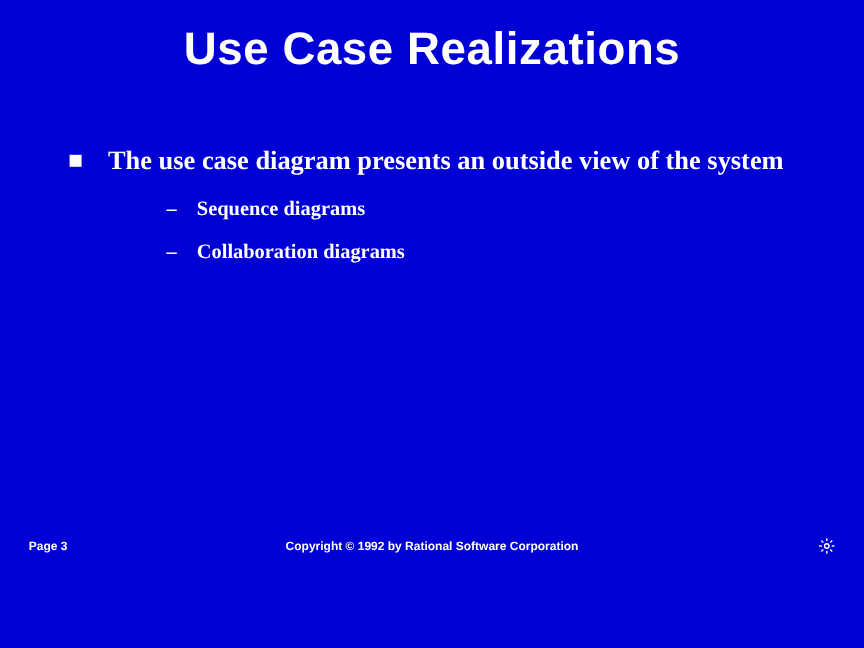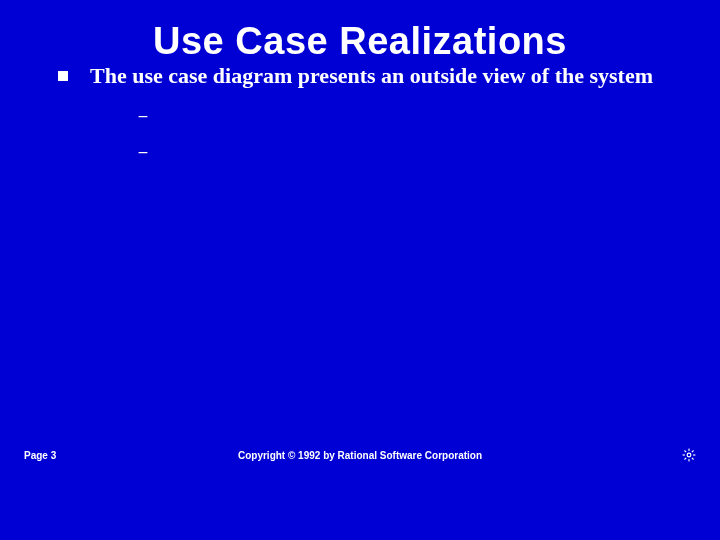--- a/index.html
+++ b/index.html
@@ -18,20 +18,21 @@
   }
   .title {
     font-family: Arial, Helvetica, sans-serif;
     font-weight: 900;
     font-size: 38px;
     text-align: center;
     margin-top: 4px;
     letter-spacing: 0.5px;
   }
   .content {
+    margin-top: 58px;
     padding-left: 22px;
   }
   .l1 {
     display: flex;
     align-items: flex-start;
     font-size: 22px;
     font-weight: bold;
     line-height: 1.2;
     margin-bottom: 24px;
   }
@@ -106,23 +107,25 @@
     <div class="l1">
       <span class="bullet"></span>
       <span class="text">The use case diagram presents an outside view of the system</span>
     </div>
 
 
 
     <div class="l2-group">
       <div class="l2">
         <span class="dash">–</span>
+        <span>Sequence diagrams</span>
       </div>
       <div class="l2">
         <span class="dash">–</span>
+        <span>Collaboration diagrams</span>
       </div>
     </div>
 
   </div>
 
   <div class="footer">
     <span class="page">Page 3</span>
     <span class="copyright">Copyright © 1992 by Rational Software Corporation</span>
     <span class="logo">
       <svg width="14" height="14" viewBox="0 0 24 24">

